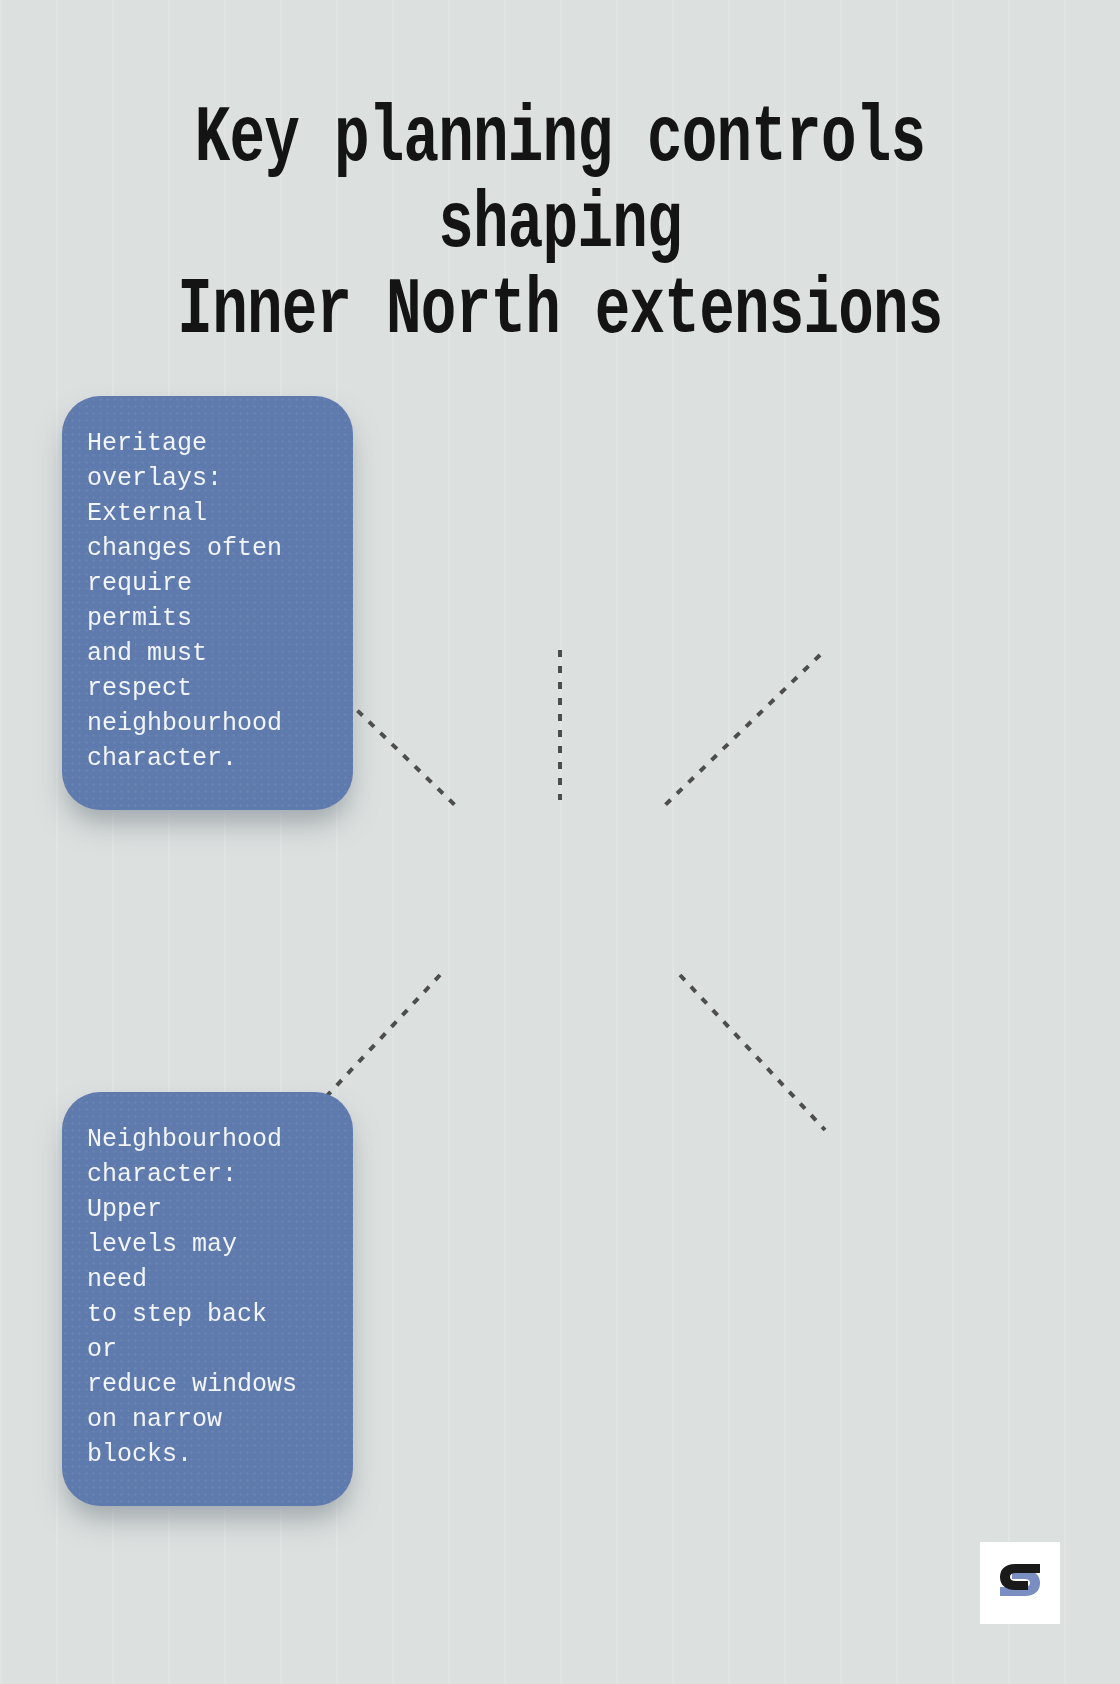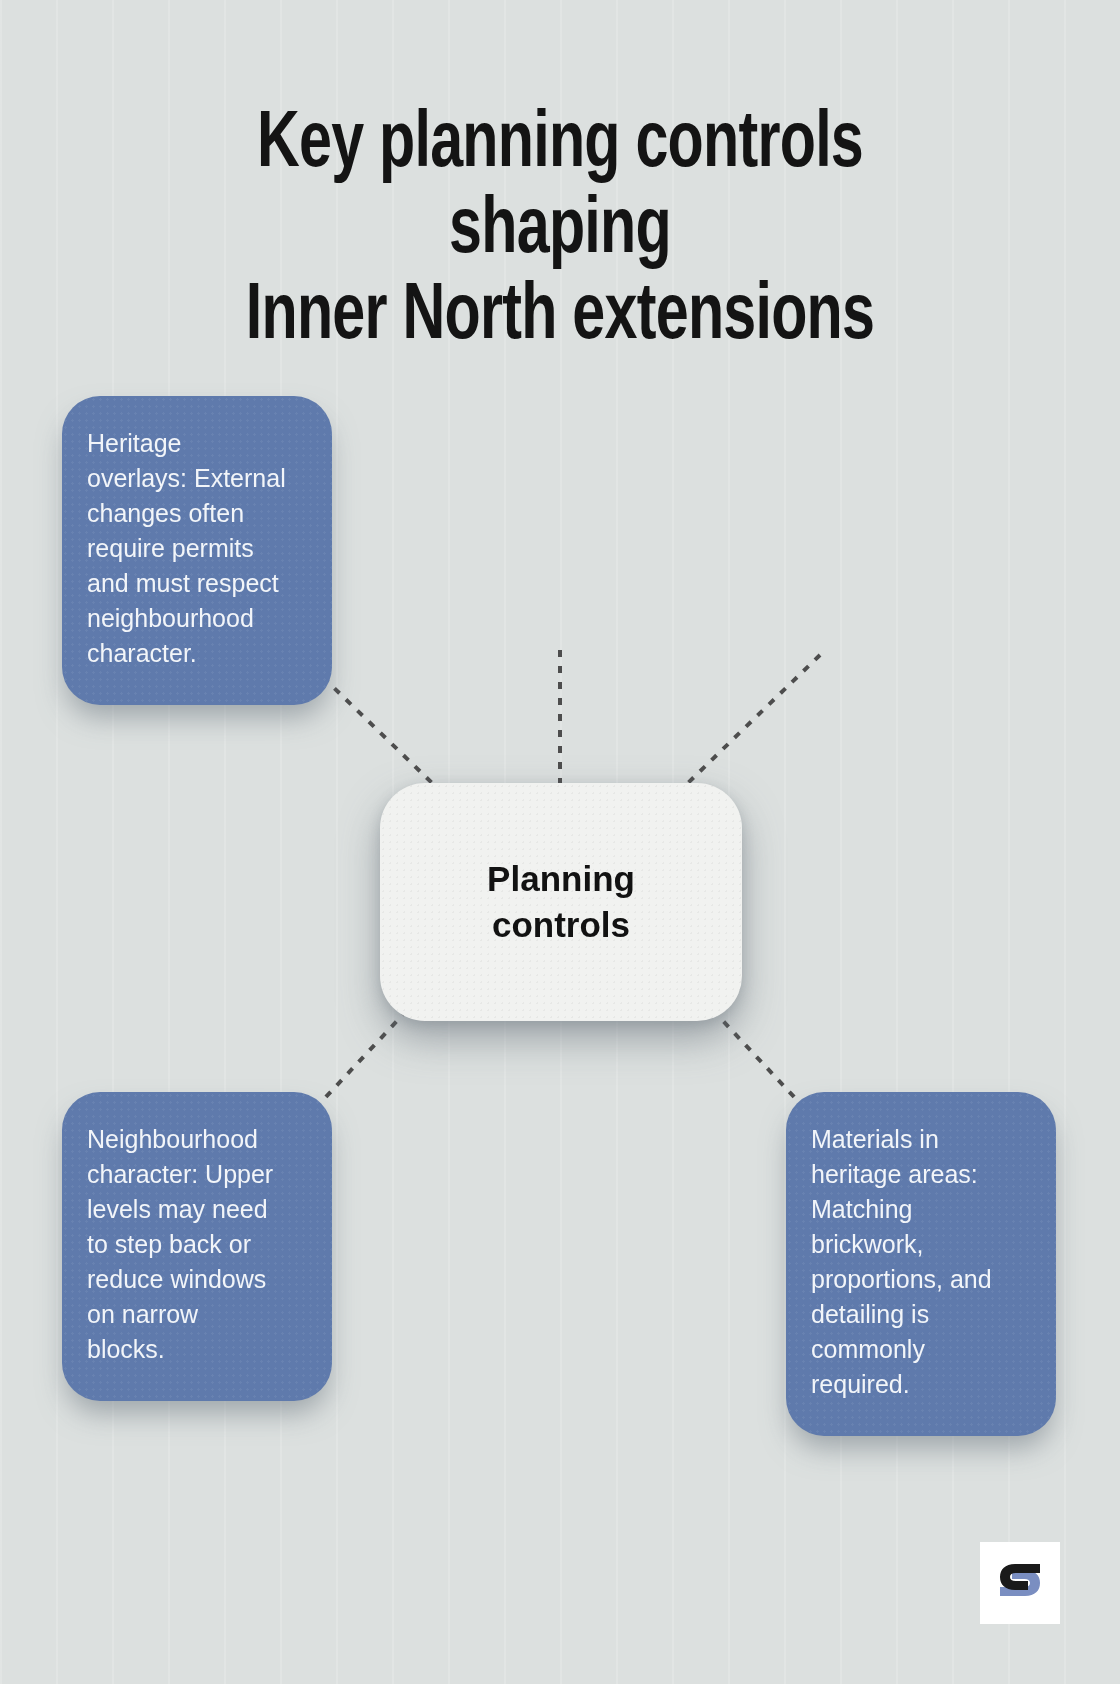--- a/index.html
+++ b/index.html
@@ -5,21 +5,21 @@
   html, body { margin: 0; padding: 0; background: #dce0df; }
   .canvas {
     position: relative;
     width: 1104px;
     height: 1684px;
     background: #dce0df;
     background-image: repeating-linear-gradient(90deg,
       rgba(255,255,255,0.16) 0px, rgba(255,255,255,0.16) 2px,
       transparent 2px, transparent 56px);
     overflow: hidden;
-    font-family: Liberation Sans, sans-serif;
+    font-family: Liberation Mono, monospace;
   }
   .title {
     position: absolute;
     top: 96px;
     left: 0;
     width: 1120px;
     margin: 0;
     text-align: center;
     color: #141414;
     font-size: 80px;
@@ -33,21 +33,21 @@
   .connectors {
     position: absolute;
     left: 0; top: 0;
     width: 1120px; height: 1684px;
     z-index: 1;
   }
   .node {
     position: absolute;
     z-index: 2;
     width: 225px;
-    padding: 30px 20px 34px 25px;
+    padding: 30px 41px 34px 25px;
     background: #5f7aac;
     background-image: radial-gradient(rgba(255,255,255,0.06) 1.2px, transparent 1.2px);
     background-size: 7px 7px;
     border-radius: 38px;
     box-shadow: 0 16px 28px -4px rgba(108,118,128,0.55);
     color: #f2f5f9;
     font-size: 25px;
     line-height: 35px;
   }
   .node p {
@@ -128,34 +128,21 @@
   <div class="node node-4">
     <p>Neighbourhood
 character: Upper
 levels may need
 to step back or
 reduce windows
 on narrow
 blocks.</p>
   </div>
 
-  <div class="node node-5">
-    <p>Materials in
-heritage areas:
-Matching
-brickwork,
-proportions, and
-detailing is
-commonly
-required.</p>
-  </div>
 
-  <div class="center-node">
-    <div class="center-label">Planning controls</div>
-  </div>
 
   <div class="logo-tile">
     <svg width="44" height="40" viewBox="0 0 44 36" xmlns="http://www.w3.org/2000/svg">
       <path d="M2 34 H27 C37 34 42 28.5 42 21 C42 13.5 37 8 27 8 H14 V17 H26.5 C30 17 32 18.5 32 21 C32 23.5 30 25 26.5 25 H2 Z" fill="#7a8ec1"></path>
       <path d="M42 2 H17 C7 2 2 7.5 2 15 C2 22.5 7 28 17 28 H30 V19 H17.5 C14 19 12 17.5 12 15 C12 12.5 14 11 17.5 11 H42 Z" fill="#1a1a1a"></path>
     </svg>
   </div>
 
 </div>
 

